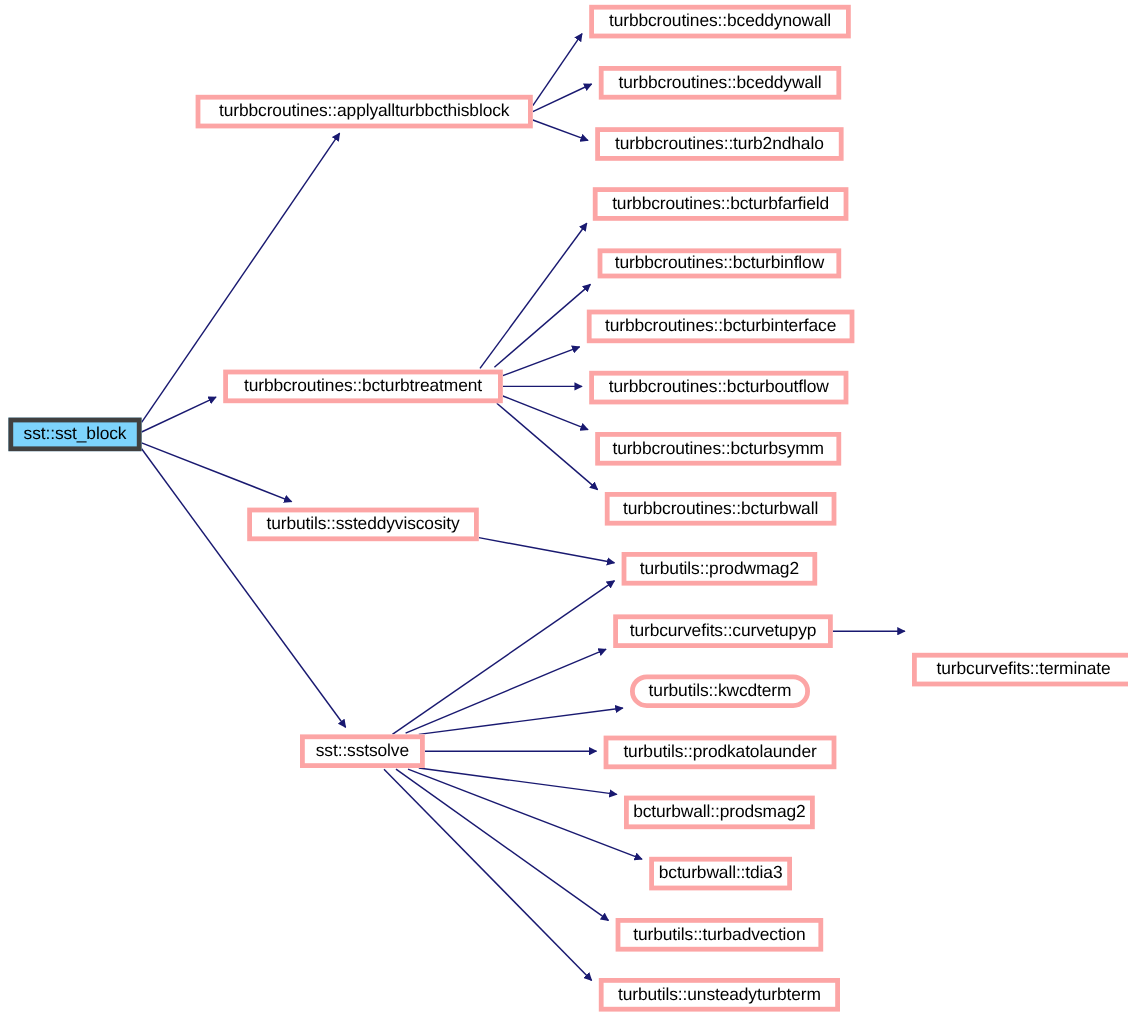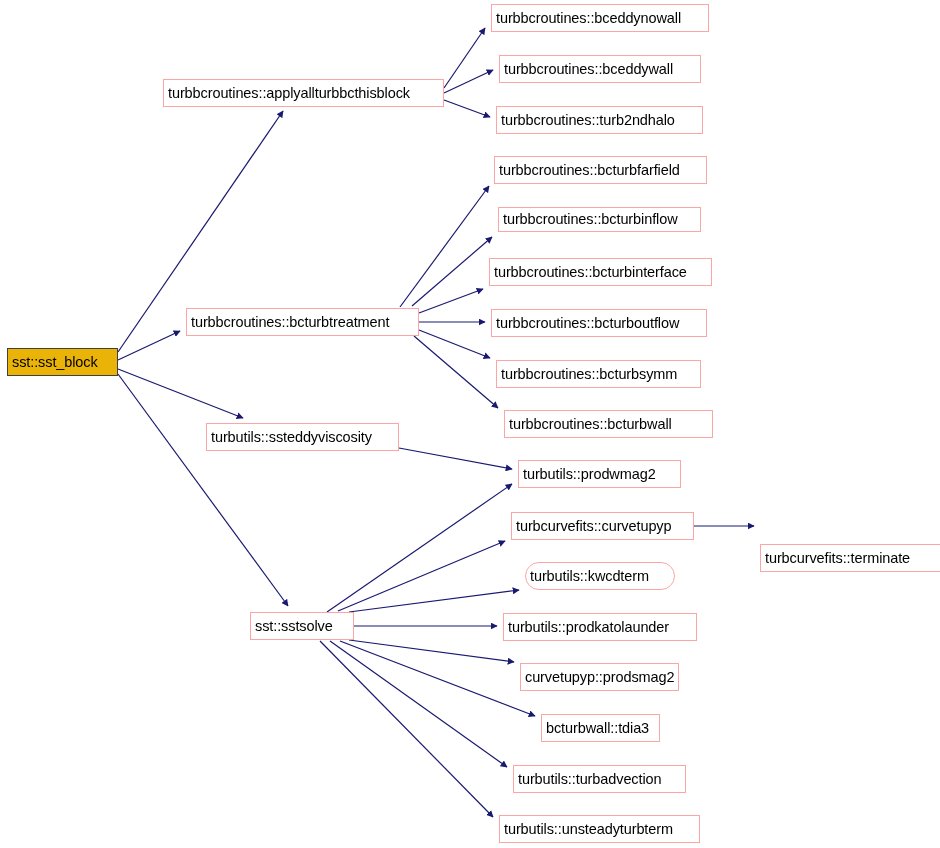--- a/index.html
+++ b/index.html
@@ -19,33 +19,33 @@
     position: absolute;
     left: 0;
     top: 0;
     width: 940px;
     height: 848px;
     pointer-events: none;
   }
   .node {
     position: absolute;
     box-sizing: border-box;
-    border: 1px solid #fca5a5;
+    border: 4px solid #fca5a5;
     background: #ffffff;
     color: #000000;
     font-size: 14.5px;
     line-height: 1;
     display: flex;
     align-items: center;
-    justify-content: flex-start;
+    justify-content: center;
     white-space: nowrap;
     letter-spacing: -0.1px;
   }
   .node.root {
-    background: #eab308;
+    background: #7dd3fc;
     border-color: #404040;
   }
   .node-label {
     display: block;
     padding: 0 4px;
   }
 </style>
 </head>
 <body>
 
@@ -112,40 +112,40 @@
     </div>
     <div class="node" style="left: 489px; top: 258px; width: 223px; height: 28px;">
       <span class="node-label">turbbcroutines::bcturbinterface</span>
     </div>
     <div class="node" style="left: 491px; top: 309px; width: 216px; height: 28px;">
       <span class="node-label">turbbcroutines::bcturboutflow</span>
     </div>
     <div class="node" style="left: 496px; top: 360px; width: 205px; height: 28px;">
       <span class="node-label">turbbcroutines::bcturbsymm</span>
     </div>
-    <div class="node" style="left: 504px; top: 410px; width: 209px; height: 28px;">
+    <div class="node" style="left: 504px; top: 410px; width: 193px; height: 28px;">
       <span class="node-label">turbbcroutines::bcturbwall</span>
     </div>
     <div class="node" style="left: 518px; top: 460px; width: 163px; height: 28px;">
       <span class="node-label">turbutils::prodwmag2</span>
     </div>
     <div class="node" style="left: 511px; top: 512px; width: 183px; height: 28px;">
       <span class="node-label">turbcurvefits::curvetupyp</span>
     </div>
     <div class="node" style="left: 760px; top: 512px; width: 186px; height: 28px; margin-top: 32px;">
       <span class="node-label">turbcurvefits::terminate</span>
     </div>
     <div class="node" style="left: 525px; top: 562px; width: 150px; height: 28px; border-radius: 14px;">
       <span class="node-label">turbutils::kwcdterm</span>
     </div>
     <div class="node" style="left: 503px; top: 613px; width: 194px; height: 28px;">
       <span class="node-label">turbutils::prodkatolaunder</span>
     </div>
     <div class="node" style="left: 520px; top: 663px; width: 159px; height: 28px;">
-      <span class="node-label">curvetupyp::prodsmag2</span>
+      <span class="node-label">bcturbwall::prodsmag2</span>
     </div>
     <div class="node" style="left: 541px; top: 714px; width: 119px; height: 28px;">
       <span class="node-label">bcturbwall::tdia3</span>
     </div>
     <div class="node" style="left: 513px; top: 765px; width: 173px; height: 28px;">
       <span class="node-label">turbutils::turbadvection</span>
     </div>
     <div class="node" style="left: 499px; top: 815px; width: 201px; height: 28px;">
       <span class="node-label">turbutils::unsteadyturbterm</span>
     </div>

